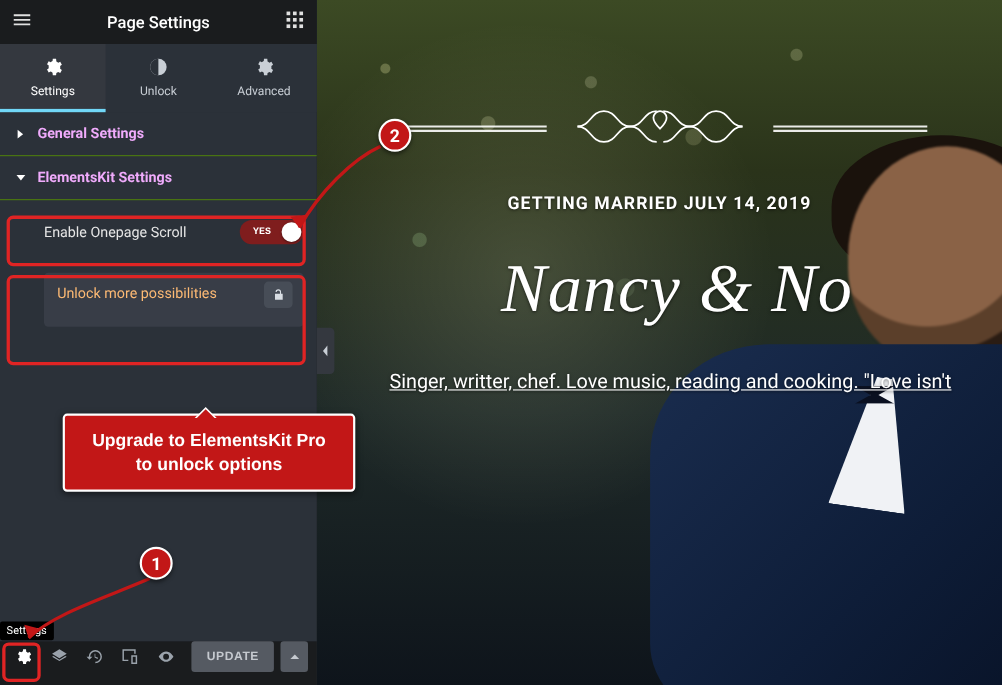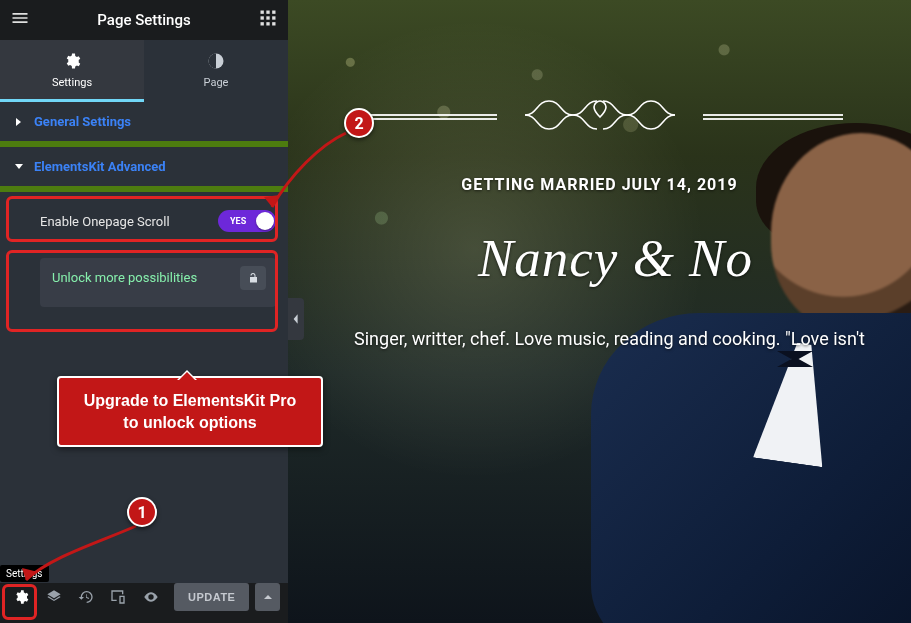--- a/index.html
+++ b/index.html
@@ -65,65 +65,66 @@
     flex: 1;
     overflow-y: auto;
     padding: 0;
   }
   .section-header {
     display: flex;
     align-items: center;
     padding: 12px 14px;
     font-size: 13px;
     font-weight: 700;
-    color: #3b82f6;
-    cursor: pointer;
-    border-bottom: 6px solid #4d7c0f;
+    color: #f0abfc;
+    cursor: pointer;
+    border-bottom: 1px solid #4d7c0f;
   }
   .section-header .caret {
     width: 10px; height: 10px; fill: #fff; margin-right: 10px;
   }
   .section-body {
     padding: 14px 12px 16px;
     margin-left: 28px;
   }
   .control-row {
     display: flex;
     align-items: center;
     justify-content: space-between;
     font-size: 13px;
     color: #e6e6e6;
   }
   .toggle {
     position: relative;
     width: 58px; height: 22px;
-    background: #6d28d9;
+    background: #7f1d1d;
     border-radius: 20px;
     cursor: pointer;
     display: flex;
     align-items: center;
+    font-family: Liberation Mono, monospace;
   }
   .toggle .knob {
     width: 18px; height: 18px; background: #fff; border-radius: 50%;
     position: absolute; right: 2px; top: 2px;
     box-shadow: 0 1px 2px rgba(0,0,0,.4);
   }
   .toggle-label {
     color: #fff; font-size: 9px; font-weight: 700;
     position: absolute; left: 12px;
   }
   .promo-box {
     background: #383d47;
     border-radius: 4px;
     padding: 12px 12px 14px;
     position: relative;
     margin-top: 8px;
   }
   .promo-box h4 {
-    font-size: 13px; font-weight: 400; color: #86efac; margin-bottom: 8px;
+    font-size: 13px; font-weight: 400; color: #fdba74; margin-bottom: 8px;
   }
   .promo-box p {
     font-size: 11.5px; color: #9aa2ab; font-style: italic; line-height: 1.45;
   }
   .promo-box p a { color: #86c1ff; text-decoration: none; }
   .lock-btn {
     position: absolute; right: 10px; top: 8px;
     width: 26px; height: 24px;
     background: #474d57; border-radius: 4px;
     display: flex; align-items: center; justify-content: center;
@@ -288,33 +289,34 @@
   }
   .ornament-center svg { width: 170px; height: 40px; fill: none; stroke: #fff; stroke-width: 1.6; }
   .subhead {
     font-size: 16px;
     font-weight: 700;
     letter-spacing: 1px;
     margin-bottom: 38px;
   }
   .names {
     font-family: "Brush Script MT", "Segoe Script", cursive;
-    font-size: 53px;
+    font-size: 62px;
     font-style: italic;
     line-height: 1;
     margin-bottom: 40px;
     letter-spacing: 1px;
     padding-left: 32px;
   }
   .tagline {
     font-size: 18px;
     line-height: 1.6;
     max-width: 580px;
     margin: 0 auto;
     padding: 0 10px 0 30px;
+    text-decoration: underline;
   }
   
   .anno-badge {
     position: absolute;
     width: 30px; height: 30px;
     background: #c21717;
     border: 2px solid #fff;
     border-radius: 50%;
     color: #fff;
     font-weight: 700;
@@ -391,37 +393,43 @@
         <svg viewBox="0 0 24 24">
             <path d="M12 8a4 4 0 100 8 4 4 0 000-8zm9 4a7.9 7.9 0 00-.1-1.3l2.1-1.6-2-3.5-2.5 1a7.8 7.8 0 00-2.2-1.3L16 2h-4l-.3 2.7A7.8 7.8 0 009.5 6l-2.5-1-2 3.5 2.1 1.6A7.9 7.9 0 007 12c0 .4 0 .9.1 1.3L5 14.9l2 3.5 2.5-1c.7.5 1.4 1 2.2 1.3L12 22h4l.3-2.7c.8-.3 1.5-.8 2.2-1.3l2.5 1 2-3.5-2.1-1.6c.1-.4.1-.9.1-1.3z"></path>
           </svg>
         <span>Settings</span>
       </div>
       <div class="tab">
         <svg viewBox="0 0 24 24">
             <circle cx="12" cy="12" r="10"></circle>
             <path d="M12 2a10 10 0 000 20z" fill="#2b3139"></path>
           </svg>
-        <span>Page</span>
+        <span>Unlock</span>
+      </div>
+      <div class="tab">
+        <svg viewBox="0 0 24 24">
+            <path d="M12 8a4 4 0 100 8 4 4 0 000-8zm9 4a7.9 7.9 0 00-.1-1.3l2.1-1.6-2-3.5-2.5 1a7.8 7.8 0 00-2.2-1.3L16 2h-4l-.3 2.7A7.8 7.8 0 009.5 6l-2.5-1-2 3.5 2.1 1.6A7.9 7.9 0 007 12c0 .4 0 .9.1 1.3L5 14.9l2 3.5 2.5-1c.7.5 1.4 1 2.2 1.3L12 22h4l.3-2.7c.8-.3 1.5-.8 2.2-1.3l2.5 1 2-3.5-2.1-1.6c.1-.4.1-.9.1-1.3z"></path>
+          </svg>
+        <span>Advanced</span>
       </div>
     </div>
 
     <div class="panel-body">
       <div class="section-header">
         <svg class="caret" viewBox="0 0 10 10">
             <path d="M2 1l5 4-5 4z"></path>
           </svg>
         <span>General Settings</span>
       </div>
 
       <div class="section-header">
         <svg class="caret" viewBox="0 0 10 10">
             <path d="M1 2l4 5 4-5z"></path>
           </svg>
-        <span>ElementsKit Advanced</span>
+        <span>ElementsKit Settings</span>
       </div>
 
       <div class="section-body" style="padding-top:18px; padding-bottom:18px;">
         <div class="control-row">
           <span>Enable Onepage Scroll</span>
           <div class="toggle">
             <span class="toggle-label">YES</span>
             <span class="knob"></span>
           </div>
         </div>

